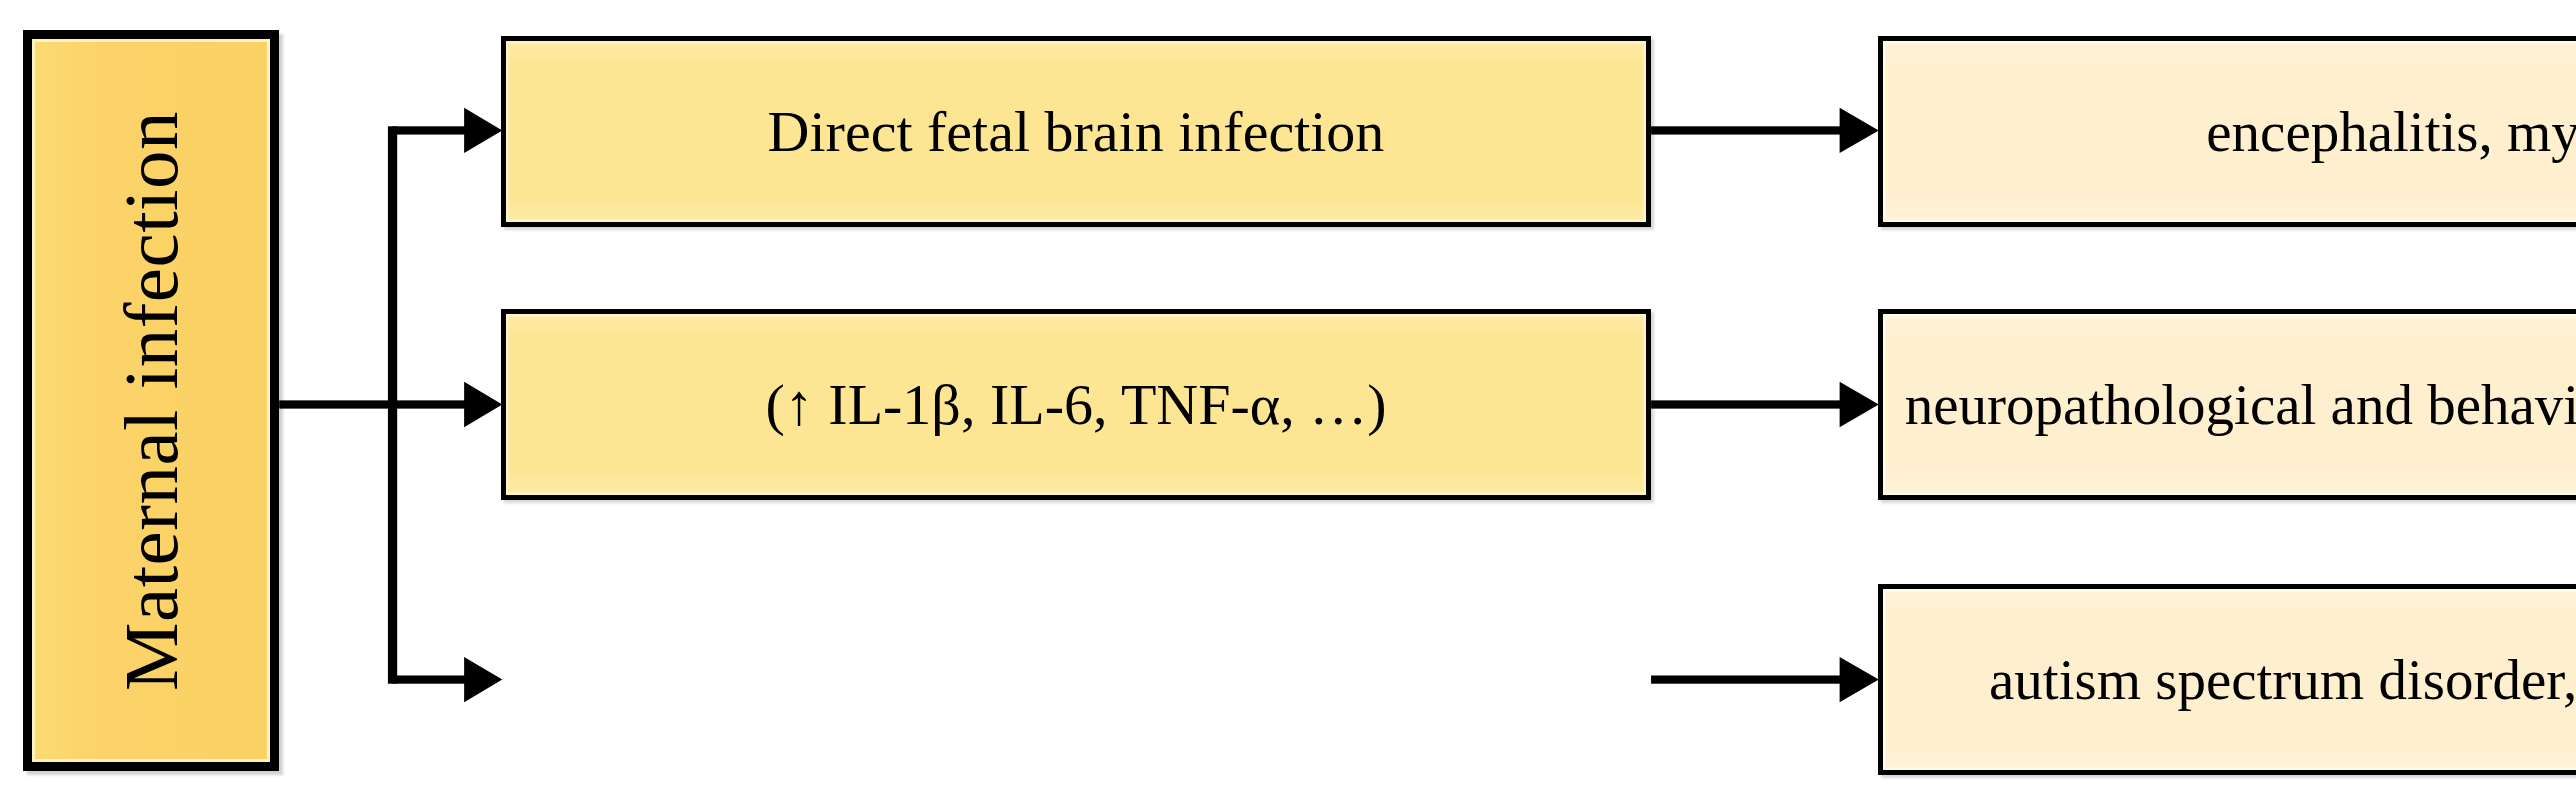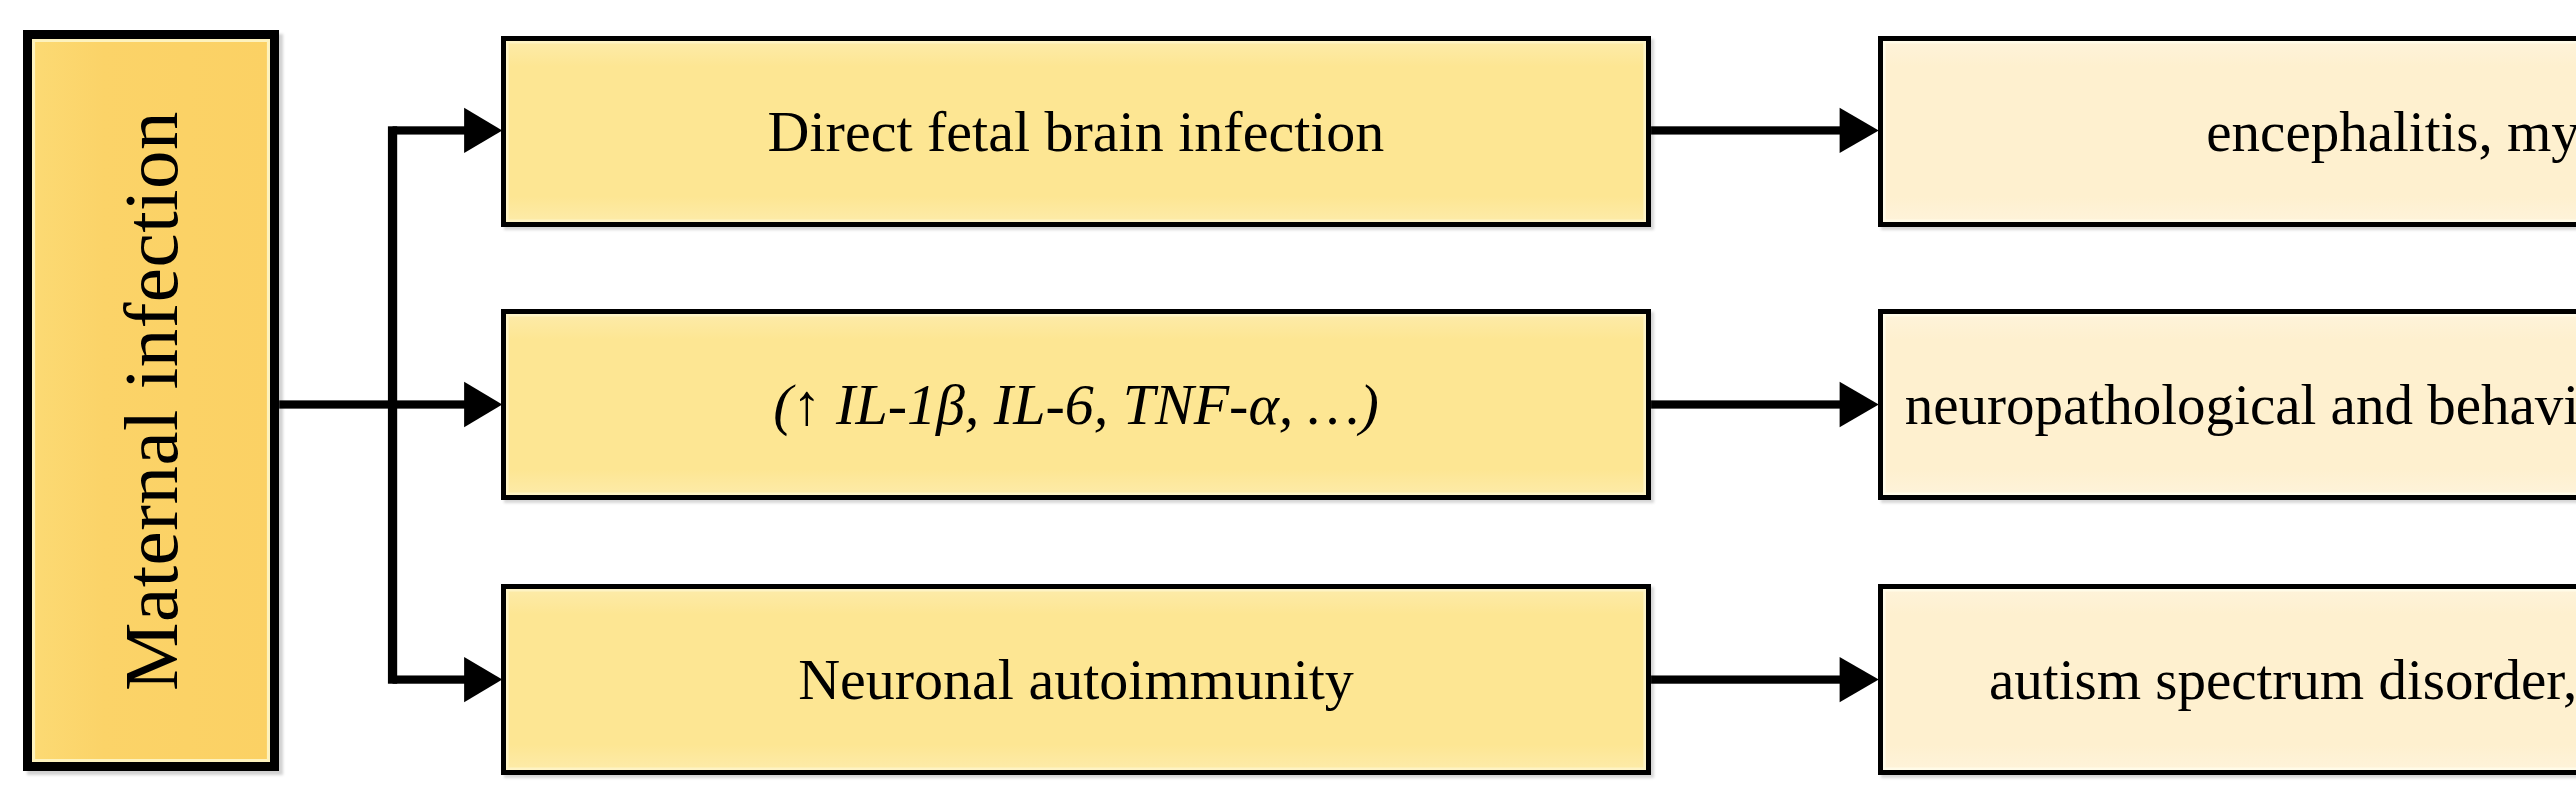--- a/index.html
+++ b/index.html
@@ -47,21 +47,21 @@
     border:5.2px solid #000;
     background:linear-gradient(180deg,#fef3da 0%,#fef0cf 14%,#fef0cf 86%,#fef3da 100%);
     box-shadow:inset 0 0 0 2.6px #fffbe8, 3.1px 3.1px 2.6px rgba(0,0,0,0.16);
     font-size:57px;
     line-height:81px;
     padding:0 20.6px;
   }
   .row1{top:36px;align-items:center;}
   .row2{top:309px;}
   .row3{top:584px;}
-  .detail{font-style:italic;}
+  .detail{}
   .detail:empty{display:none;}
   .connectors{position:absolute;left:0;top:0;pointer-events:none;}
   .connectors rect,.connectors polygon{fill:#000;}
 </style>
 </head>
 <body>
 
 <div class="stage">
 
   <svg class="connectors" width="3042" height="792" viewBox="0 0 5905 1537">
@@ -97,23 +97,20 @@
   </div>
 
   <div class="box mech-box row1">
     <span>Direct fetal brain infection</span>
   </div>
 
   <div class="box mech-box row2">
     <span class="detail">(↑ IL-1β, IL-6, TNF-α, …)</span>
   </div>
 
-  <div class="box mech-box row3">
-    <span>Neuronal autoimmunity</span>
-  </div>
 
   <div class="box outcome-box row1">
     <span>encephalitis, myelitis</span>
   </div>
 
   <div class="box outcome-box row2">
     <span>neuropathological and behavioral abnormalities</span>
   </div>
 
   <div class="box outcome-box row3">

